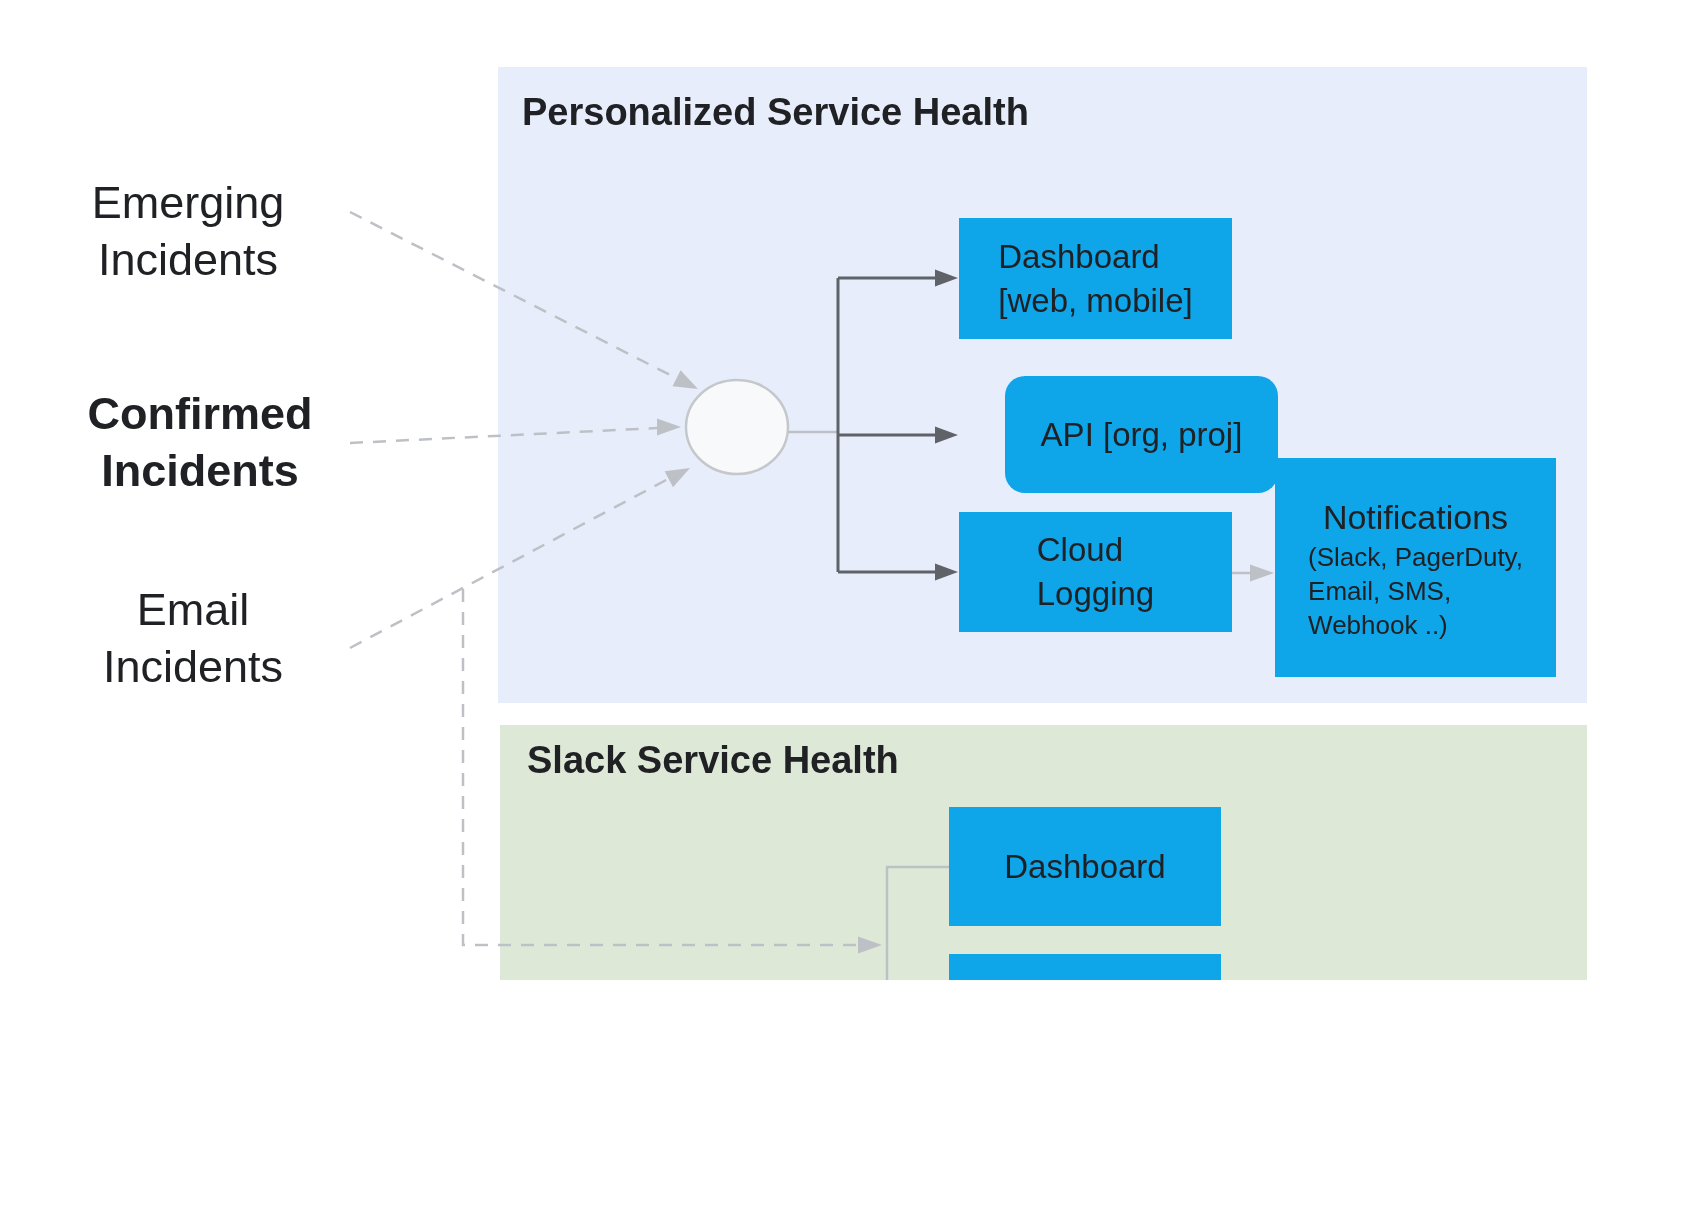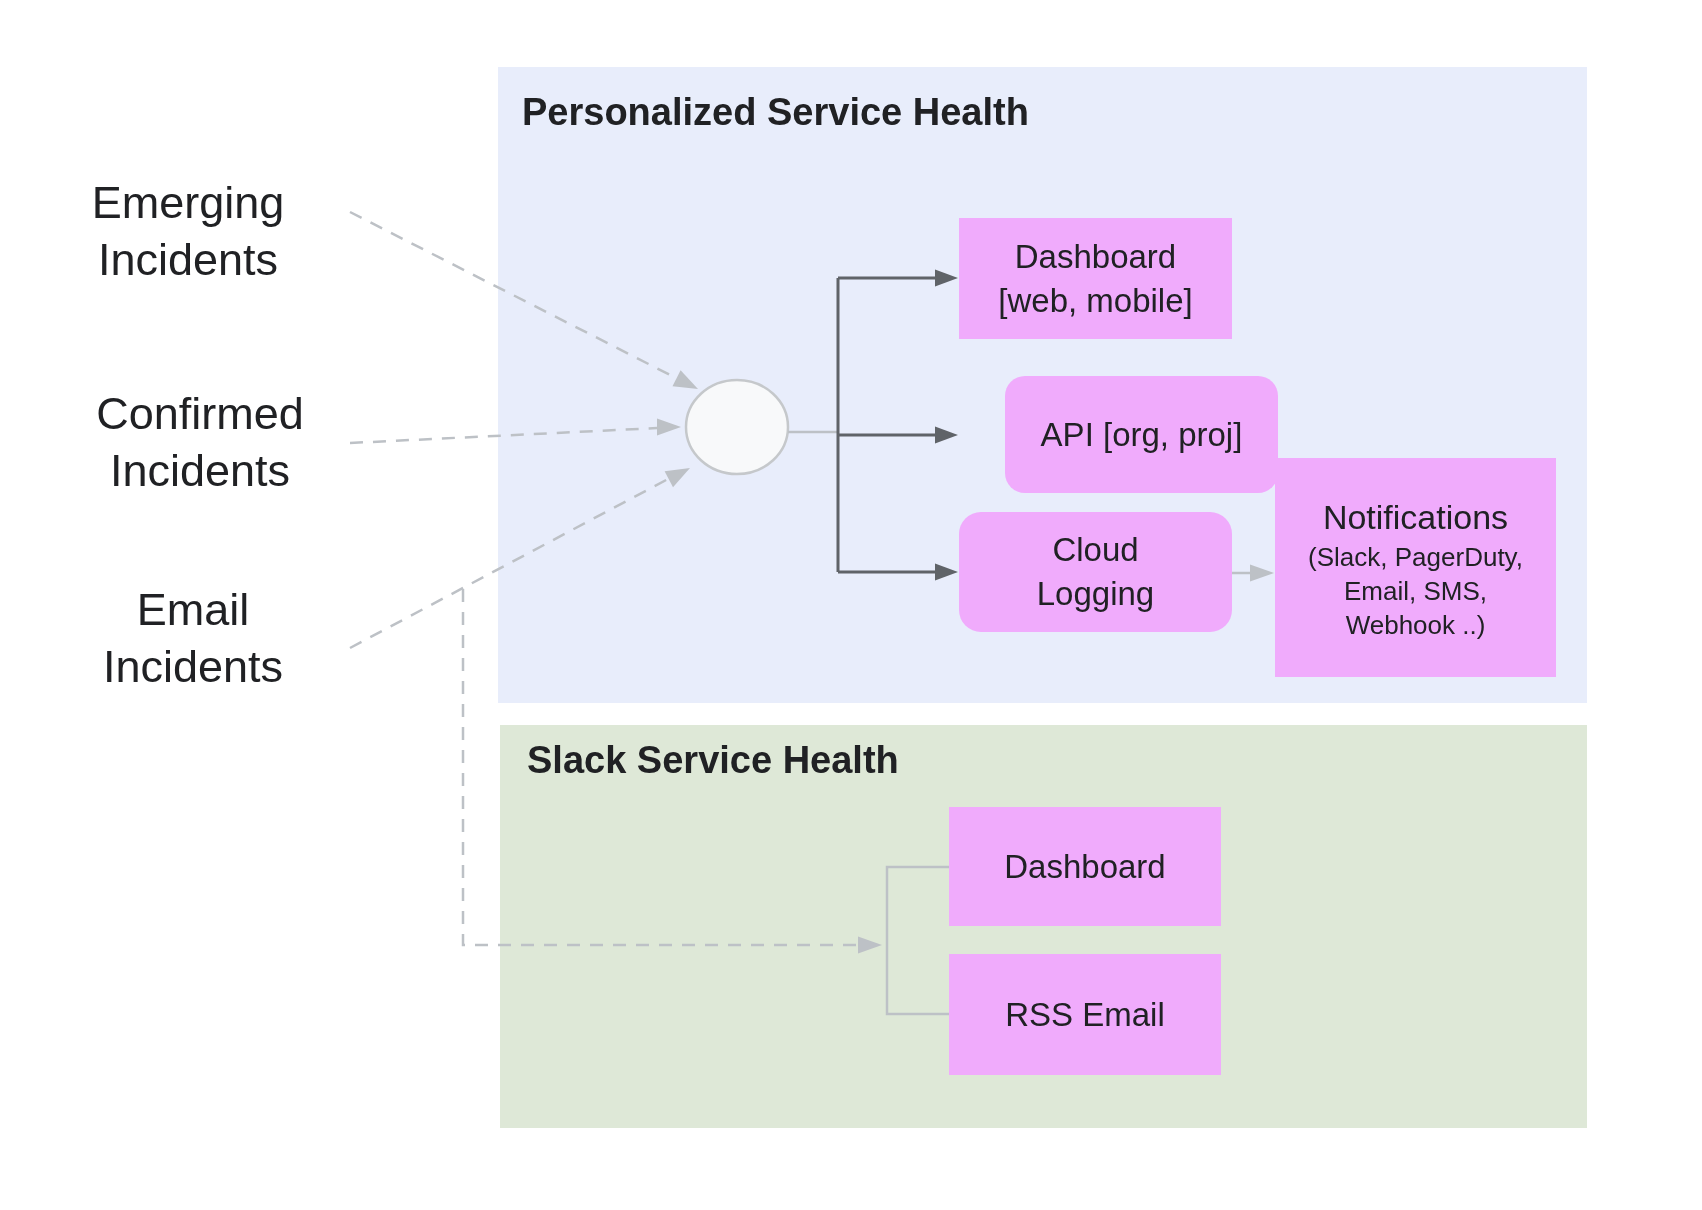--- a/index.html
+++ b/index.html
@@ -1,40 +1,40 @@
 <!DOCTYPE html>
 <html><head>
 <meta charset="utf-8">
 <style>
   html,body{margin:0;padding:0;background:#ffffff;}
   #canvas{
-    position:relative;width:1702px;height:1210px;background:#ffffff;
+    position:relative;width:1702px;height:980px;background:#ffffff;
     font-family:"Liberation Sans",sans-serif;color:#202124;overflow:hidden;
   }
   .panel{position:absolute;z-index:0;}
   #panel-psh{left:498px;top:67px;width:1089px;height:636px;background:#e8edfb;}
   #panel-csh{left:500px;top:725px;width:1087px;height:403px;background:#dee8d7;}
   .panel-title{position:absolute;z-index:3;font-weight:700;font-size:38px;line-height:1;color:#202124;white-space:nowrap;}
   #title-psh{left:522px;top:93px;}
   #title-csh{left:527px;top:741px;}
   .src{
     position:absolute;z-index:3;width:320px;text-align:center;
     font-size:45px;line-height:57px;white-space:pre-line;color:#202124;
   }
   #src-emerging{left:28px;top:174px;text-align:center;}
-  #src-confirmed{left:40px;top:385px;}
+  #src-confirmed{left:40px;top:385px;font-weight:bold;}
   #src-major{left:33px;top:581px;}
   .box{
-    position:absolute;z-index:2;background:#f0abfc;
-    display:flex;align-items:center;justify-content:center;text-align:center;
+    position:absolute;z-index:2;background:#0ea5e9;
+    display:flex;align-items:center;justify-content:center;
     font-size:33px;line-height:44px;white-space:pre-line;color:#202124;
   }
   #box-dash1{left:959px;top:218px;width:273px;height:121px;}
   #box-api{left:1005px;top:376px;width:273px;height:117px;border-radius:20px;}
-  #box-logging{left:959px;top:512px;width:273px;height:120px;border-radius:22px;}
+  #box-logging{left:959px;top:512px;width:273px;height:120px;}
   #box-notif{left:1275px;top:458px;width:281px;height:219px;flex-direction:column;}
   #box-notif .nt{font-size:34px;line-height:46px;}
   #box-notif .nc{font-size:26px;line-height:34px;}
   #box-dash2{left:949px;top:807px;width:272px;height:119px;}
   #box-rss{left:949px;top:954px;width:272px;height:121px;}
   #wires{position:absolute;left:0;top:0;z-index:1;pointer-events:none;}
 </style>
 </head>
 <body>
 

